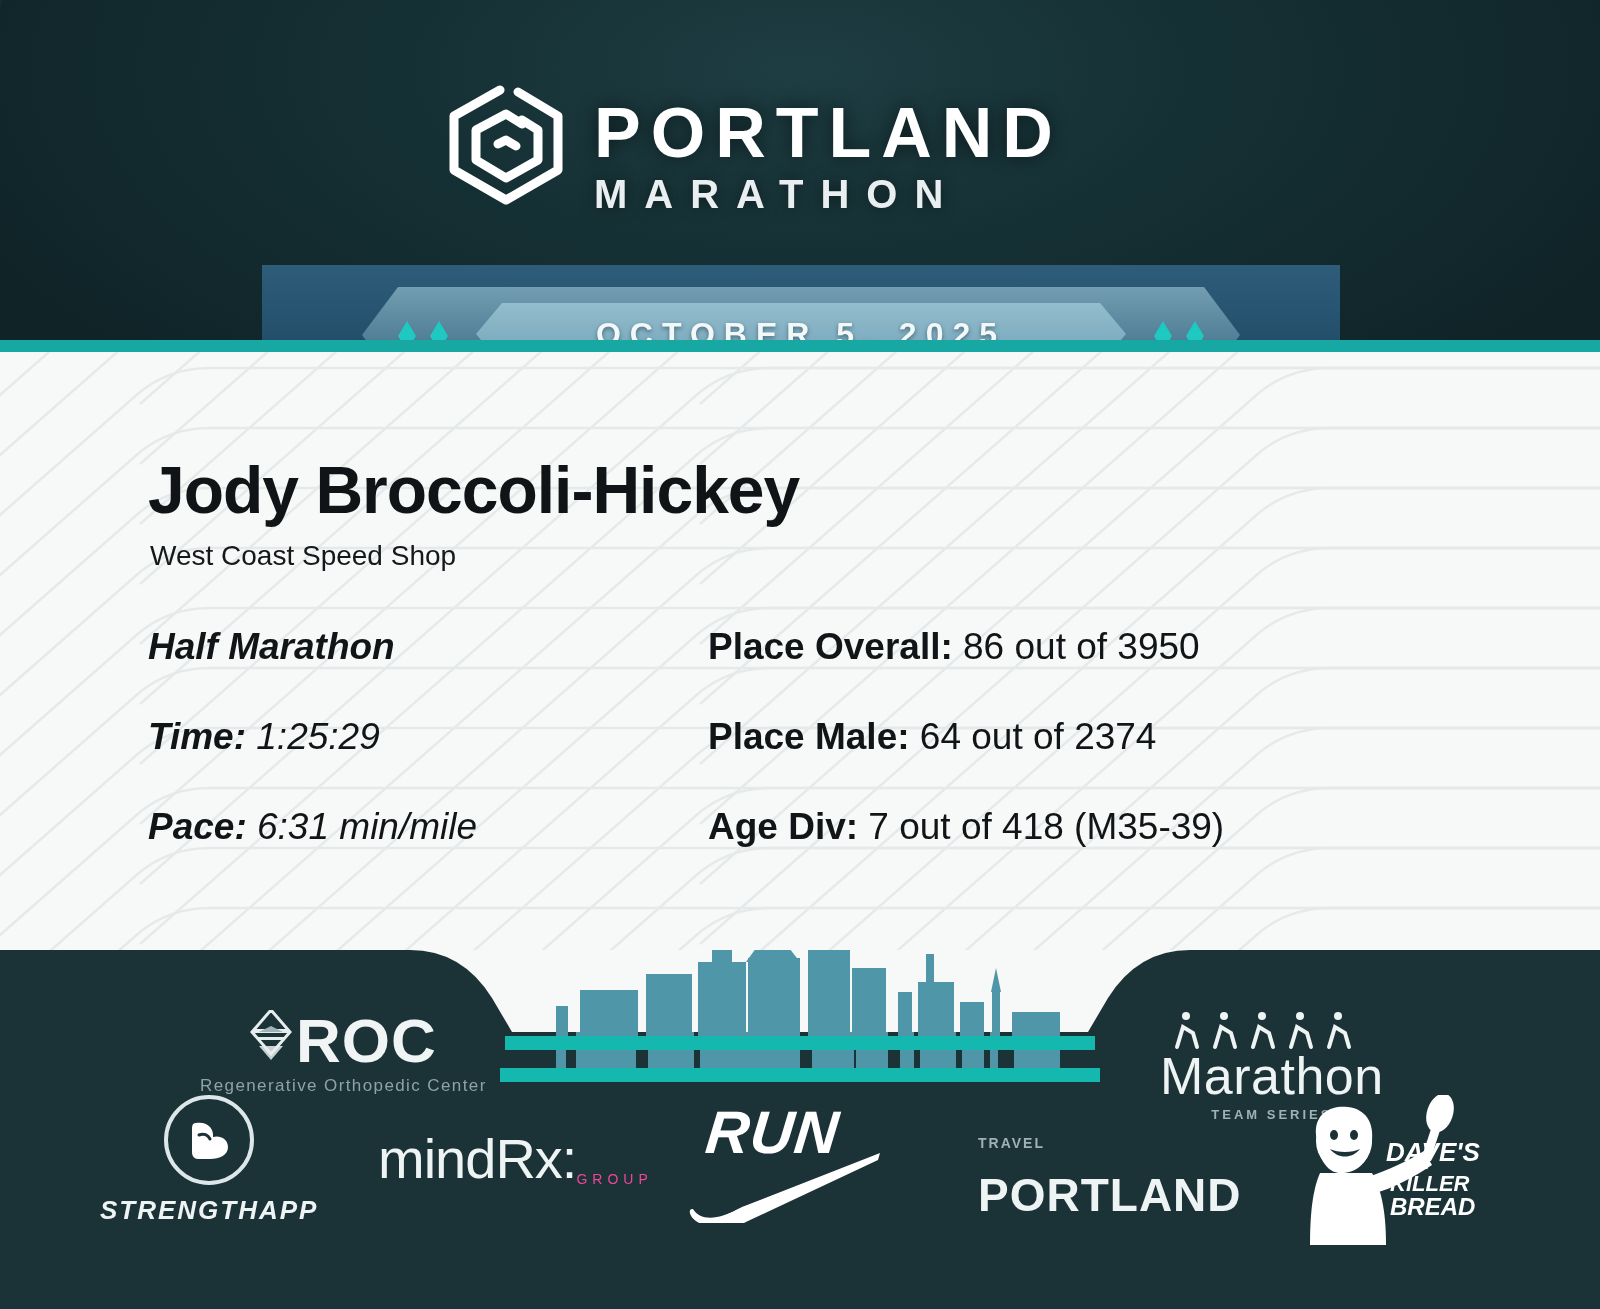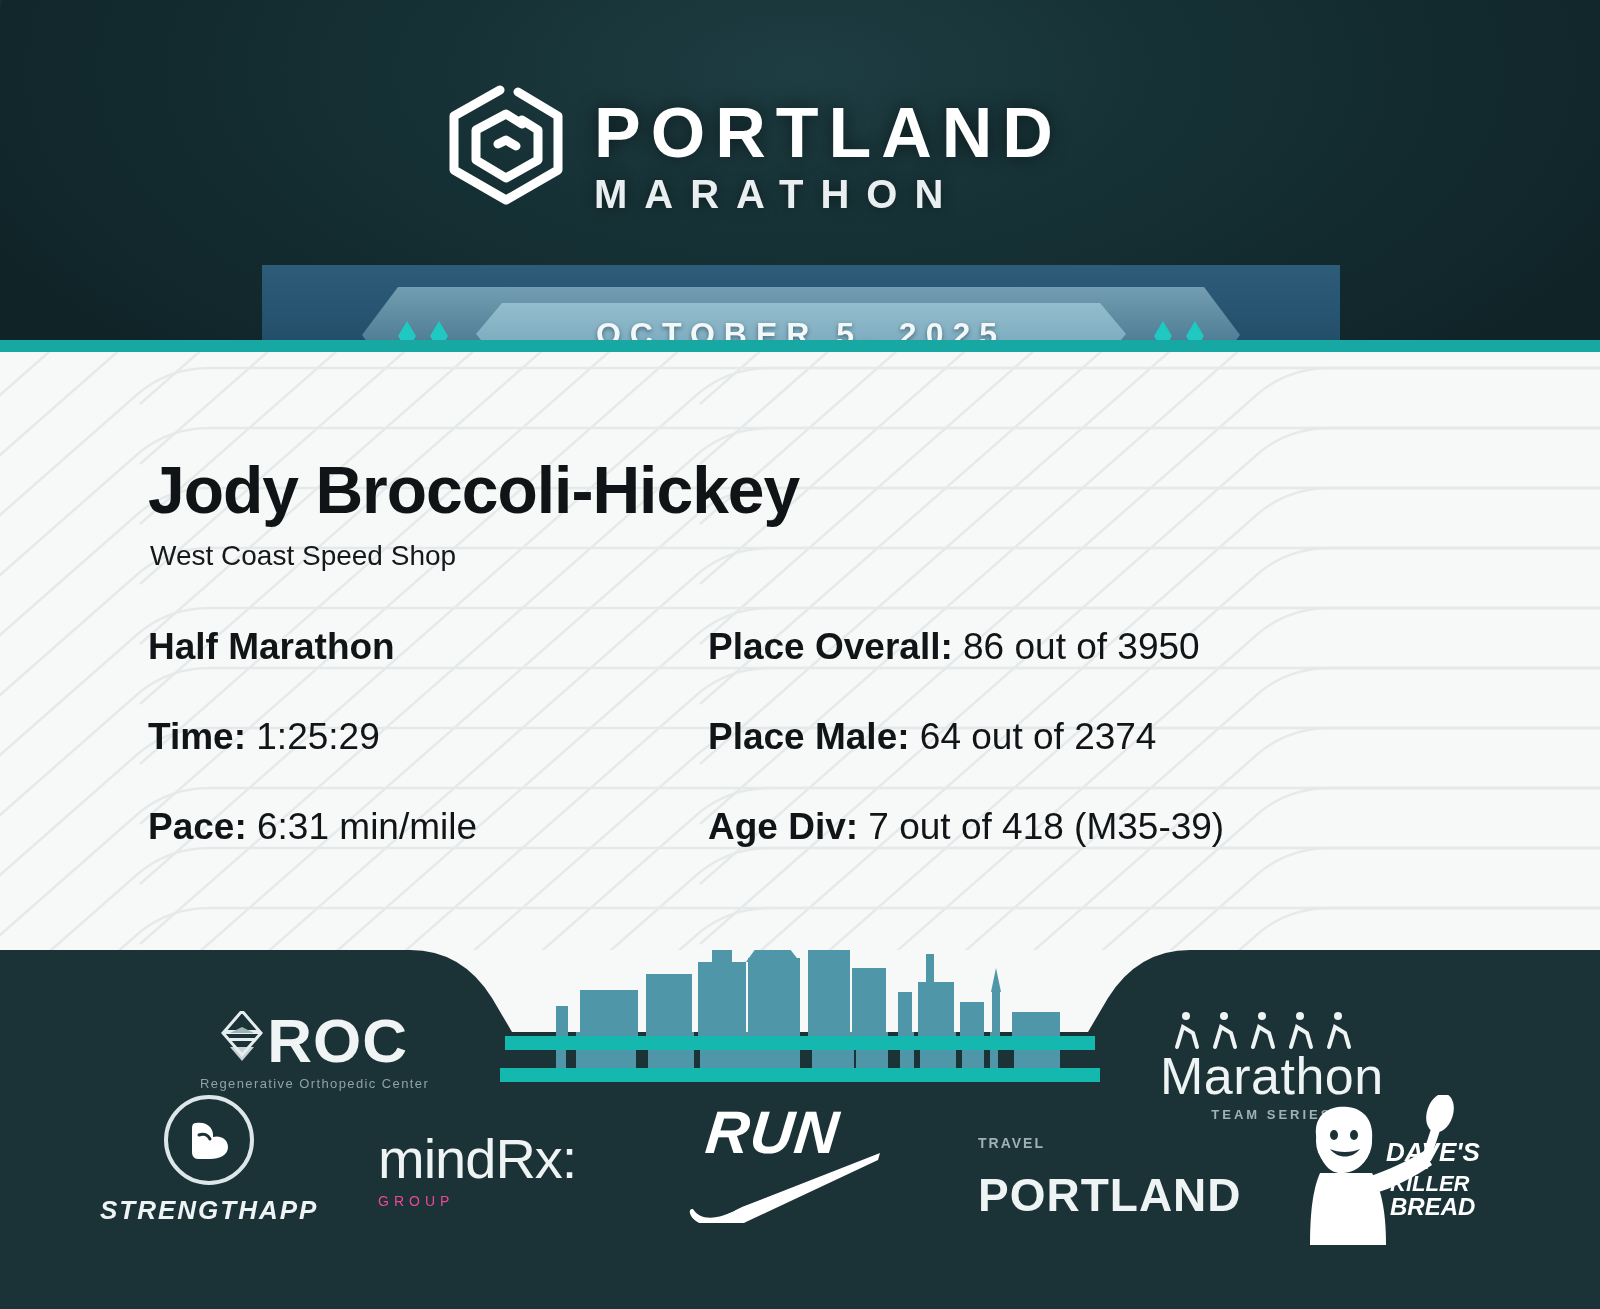--- a/index.html
+++ b/index.html
@@ -99,21 +99,21 @@
     letter-spacing:-1px; white-space:nowrap;
   }
   .runner-team {
     position:absolute; left:150px; top:540px;
     font-size:28px; font-weight:normal; color:#16191b;
     white-space:nowrap;
   }
 
   .stats { position:absolute; left:148px; top:628px; width:1300px; }
   .stat-cols { display:flex; }
-  .col-left { width:560px; }
+  .col-left { width:560px;font-style:italic; }
   .col-right { width:720px; }
   .stat-row {
     font-size:37px; color:#121517; line-height:1;
     margin-bottom:53px; white-space:nowrap;
   }
   .stat-row:last-child { margin-bottom:0; }
   .stat-label { font-weight:bold; }
   .stat-value { font-weight:normal; }
   .event-name { font-size:37px; font-weight:bold; color:#121517; }
 
@@ -129,44 +129,44 @@
     position:absolute; left:0; top:1005px; width:1600px; height:110px;
   }
   .sponsors-row2 {
     position:absolute; left:0; top:1095px; width:1600px; height:160px;
   }
 
   .sp { position:absolute; color:#e9eef0; }
 
   
   .roc { left:200px; top:5px; display:flex; flex-direction:column; align-items:center; }
-  .roc-top { display:flex; align-items:center; gap:4px; }
+  .roc-top { display:flex; align-items:flex-start; gap:4px; }
   .roc-mark { width:42px; height:60px; }
   .roc-word { font-size:62px; font-weight:bold; letter-spacing:1px; color:#f0f4f5; line-height:1; }
-  .roc-sub { font-size:13px; letter-spacing:1.4px; color:#8fa3a7; margin-top:4px; }
+  .roc-sub { font-size:17px; letter-spacing:1.4px; color:#8fa3a7; margin-top:4px; }
 
   
   .mts { left:1160px; top:0px; display:flex; flex-direction:column; align-items:center; }
   .mts-figs { height:44px; }
   .mts-word { font-size:52px; font-weight:normal; color:#eef3f4; line-height:1.05; letter-spacing:.5px; }
   .mts-sub { font-size:13px; font-weight:bold; letter-spacing:3px; color:#9fb2b6; margin-top:3px; }
 
   
   .strengthapp { left:100px; top:0px; display:flex; flex-direction:column; align-items:center; }
   .sa-circle {
     width:90px; height:90px; border-radius:50%;
     border:4px solid #dde6e8; display:flex; align-items:center; justify-content:center;
   }
   .sa-word {
     font-size:26px; font-weight:bold; font-style:italic;
     letter-spacing:2px; color:#eef3f4; margin-top:10px;
   }
 
   
-  .mindrx { left:378px; top:36px; display:flex; flex-direction:column; align-items:flex-start; }
+  .mindrx { left:378px; top:36px; display:flex; flex-direction:row; align-items:flex-end; }
   .mx-word { font-size:56px; color:#eef3f4; letter-spacing:-1px; line-height:1; }
   .mx-sub { font-size:14px; letter-spacing:5px; color:#ec4899; margin-top:6px; }
 
   
   .runlogo { left:688px; top:8px; width:200px; height:130px; }
   .run-word {
     position:absolute; left:18px; top:0;
     font-size:60px; font-weight:bold; font-style:italic;
     color:#ffffff; letter-spacing:1px; line-height:1;
     transform:skewX(-6deg);

